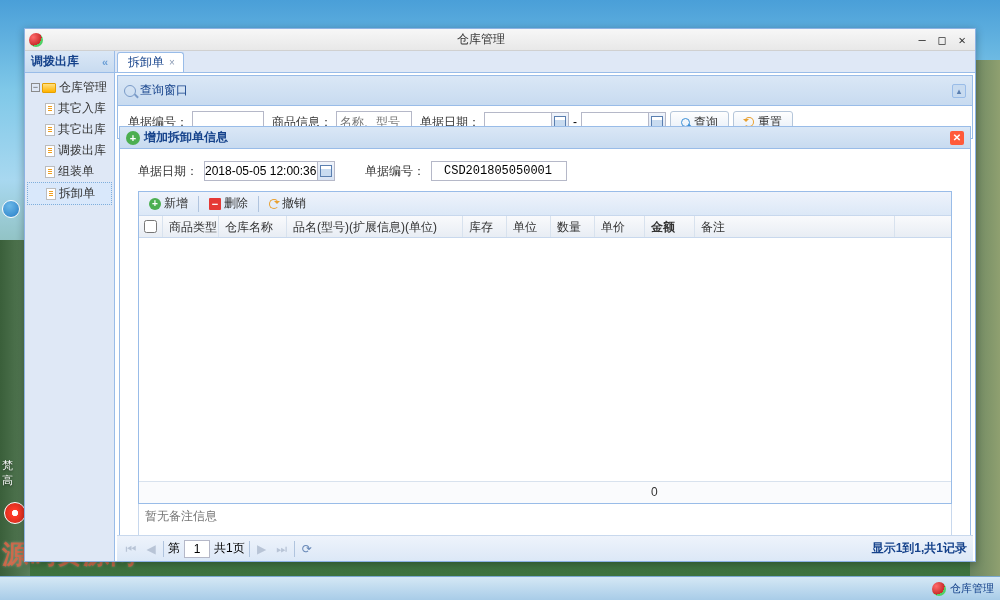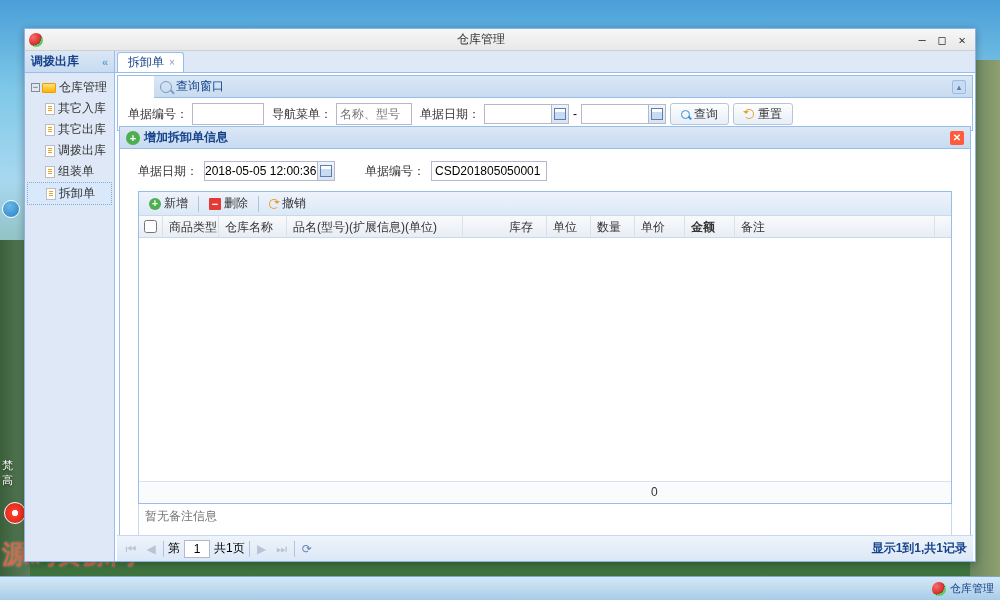--- a/index.html
+++ b/index.html
@@ -23,21 +23,21 @@
 .tree-icon { width:14px; height:12px; margin-right:3px; display:inline-block; }
 .folder-icon { background:linear-gradient(to bottom,#ffe082,#ffb300); border-radius:1px; border:1px solid #e6a000; height:10px; }
 .page-icon { background:#fff; border:1px solid #bcbcbc; position:relative; height:12px; width:10px; }
 .page-icon::after { content:""; position:absolute; left:2px; top:2px; right:2px; height:1px; background:#f0a020; box-shadow:0 2px #f0a020,0 4px #f0a020; }
 .tree-minus { width:9px; height:9px; border:1px solid #8b8b8b; display:inline-flex; align-items:center; justify-content:center; margin-right:2px; font-size:9px; line-height:1; color:#555; }
 .content { flex:1; background:#fff; position:relative; display:flex; flex-direction:column; }
 .tabstrip { height:22px; background:#dfe8f6; border-bottom:1px solid #99bce8; display:flex; align-items:flex-end; padding-left:2px; }
 .tab { height:20px; padding:0 8px 0 10px; background:#fff; border:1px solid #99bce8; border-bottom:none; border-radius:3px 3px 0 0; display:flex; align-items:center; gap:5px; cursor:pointer; color:#15428b; }
 .tab-close { color:#8b9bb4; cursor:pointer; font-size:10px; }
 .search-panel { margin:2px; border:1px solid #99bce8; }
-.search-panel-header { height:22px; background:linear-gradient(to bottom,#dae7f6,#c8dbf0); border-bottom:1px solid #99bce8; display:flex; align-items:center; padding:0 6px; color:#15428b;margin-left:36px; }
+.search-panel-header { height:30px; background:linear-gradient(to bottom,#dae7f6,#c8dbf0); border-bottom:1px solid #99bce8; display:flex; align-items:center; padding:0 6px; color:#15428b; }
 .search-panel-header .sp-tool { margin-left:auto; width:14px; height:14px; background:#c8dbf0; border:1px solid #99bce8; border-radius:2px; cursor:pointer; display:flex; align-items:center; justify-content:center; color:#5a7fb0; font-size:9px; }
 .magnifier { width:12px; height:12px; border:1.5px solid #7a9bc8; border-radius:50%; position:relative; margin-right:4px; }
 .magnifier::after { content:""; position:absolute; width:5px; height:1.5px; background:#7a9bc8; right:-4px; bottom:-1px; transform:rotate(45deg); }
 .search-form { padding:5px 6px; display:flex; align-items:center; gap:4px; background:#fff; flex-wrap:nowrap; }
 .search-form label { color:#333; margin-left:4px; }
 .search-form input { height:22px; border:1px solid #b5b8c8; padding:0 3px; background:#fff; }
 .date-field { display:inline-flex; align-items:center; border:1px solid #b5b8c8; height:20px; background:#fff; }
 .date-field input { border:none; height:18px; }
 .date-trigger { width:17px; height:18px; background:linear-gradient(to bottom,#f0f4fb,#d8e3f3); border-left:1px solid #b5b8c8; display:flex; align-items:center; justify-content:center; cursor:pointer; }
 .date-trigger::before { content:""; width:10px; height:10px; border:1px solid #5a7fb0; background:linear-gradient(to bottom,#fff 30%,#c8dbf0 30%); }
@@ -159,21 +159,21 @@
 
       <div class="search-panel">
         <div class="search-panel-header">
           <span class="magnifier"></span>
           <span>查询窗口</span>
           <span class="sp-tool">▴</span>
         </div>
         <div class="search-form">
           <label>单据编号：</label>
           <input type="text" style="width: 72px;">
-          <label>导航菜单：</label>
+          <label>商品信息：</label>
           <input type="text" style="width: 76px;" placeholder="名称、型号">
           <label>单据日期：</label>
           <span class="date-field">
               <input style="width: 66px;">
               <span class="date-trigger"></span>
             </span>
           <span>-</span>
           <span class="date-field">
               <input style="width: 66px;">
               <span class="date-trigger"></span>
@@ -197,21 +197,21 @@
         </div>
         <div class="add-panel-body">
           <div class="form-row">
             <label>单据日期：</label>
             <span class="date-field">
                 <input style="width: 112px;" value="2018-05-05 12:00:36">
                 <span class="date-trigger"></span>
               </span>
             <span style="width:18px"></span>
             <label>单据编号：</label>
-            <input type="text" style="width: 116px; height: 20px; border: 1px solid rgb(181, 184, 200); padding: 0px 3px;" value="CSD201805050001">
+            <input type="text" style="width: 136px; height: 20px; border: 1px solid rgb(181, 184, 200); padding: 0px 12px; font-family: Liberation Mono, monospace;" value="CSD201805050001">
           </div>
 
           <div class="inner-grid">
             <div class="grid-toolbar">
               <div class="tbtn">
                   <span class="icon-add">+</span>
                   <span>新增</span>
                 </div>
               <div class="tsep"></div>
               <div class="tbtn">
@@ -224,21 +224,21 @@
                   <span>撤销</span>
                 </div>
             </div>
             <div class="grid-header" id="grid-header">
               <div class="gh gh-check">
                   <input type="checkbox" style="">
                 </div>
             <div class="gh" style="width: 56px;">商品类型</div>
                 <div class="gh" style="width: 68px;">仓库名称</div>
                 <div class="gh" style="width: 176px;">品名(型号)(扩展信息)(单位)</div>
-                <div class="gh" style="width: 44px; margin-left: 40px;">库存</div>
+                <div class="gh" style="width: 44px;">库存</div>
                 <div class="gh" style="width: 44px;">单位</div>
                 <div class="gh" style="width: 44px;">数量</div>
                 <div class="gh" style="width: 50px;">单价</div>
                 <div class="gh" style="width: 50px; font-weight: bold;">金额</div>
                 <div class="gh" style="width: 200px;">备注</div>
               </div>
             <div class="grid-body"></div>
             <div class="grid-summary" id="grid-summary">
               <div class="gh gh-check"></div>
             <div class="gh" style="width: 56px;"></div>

